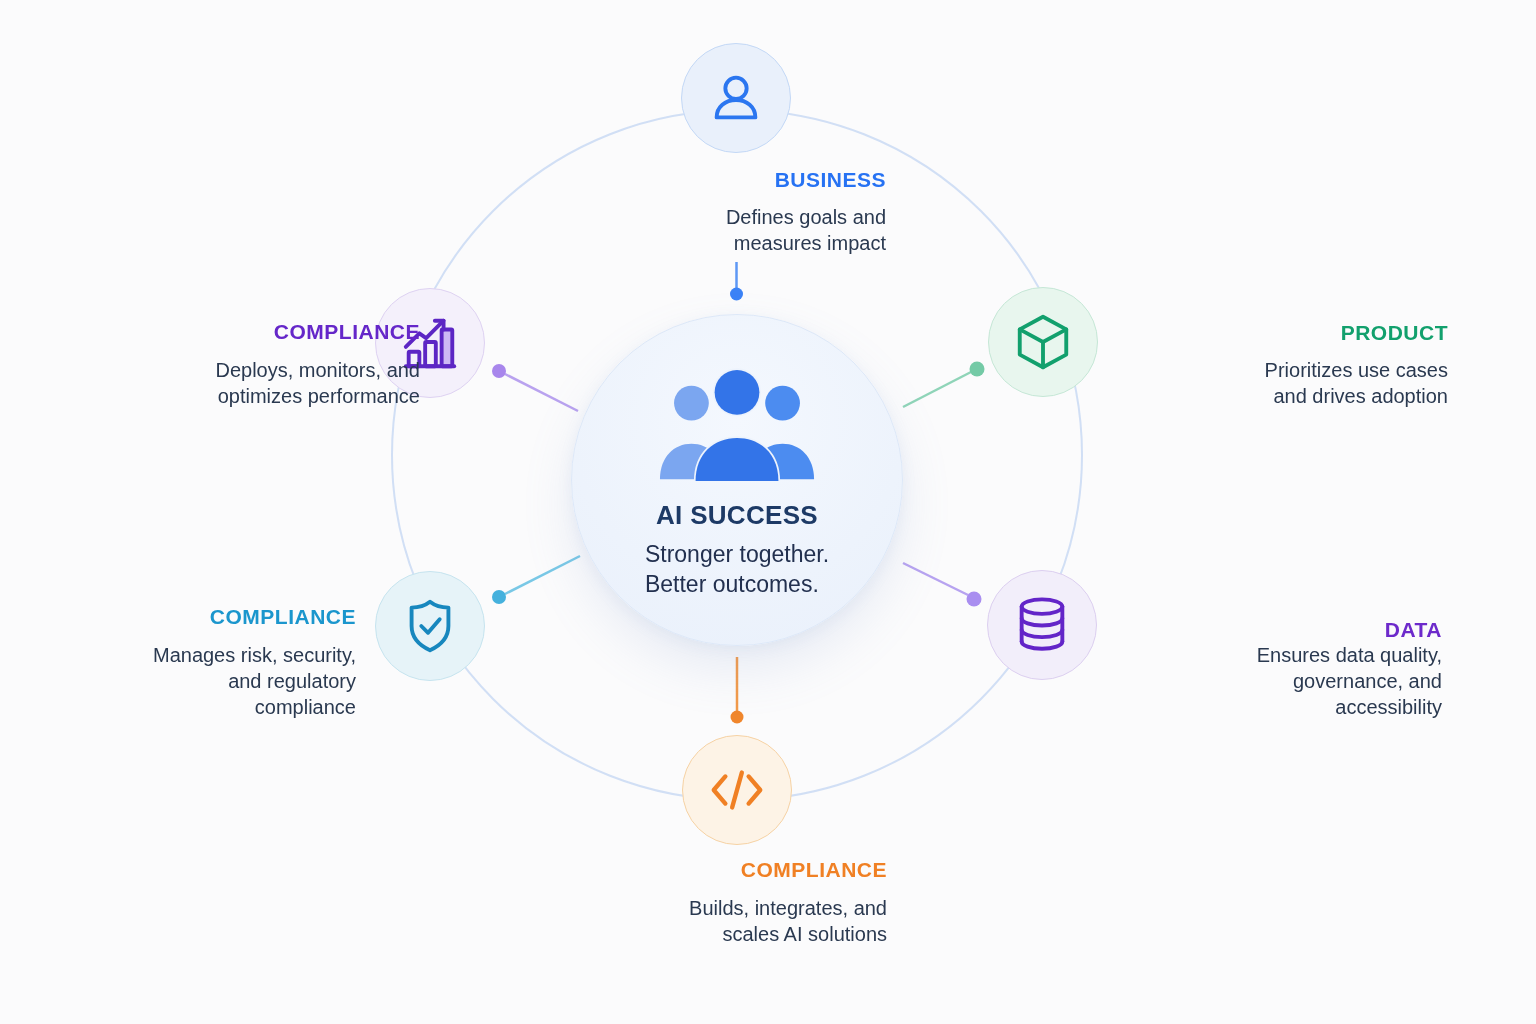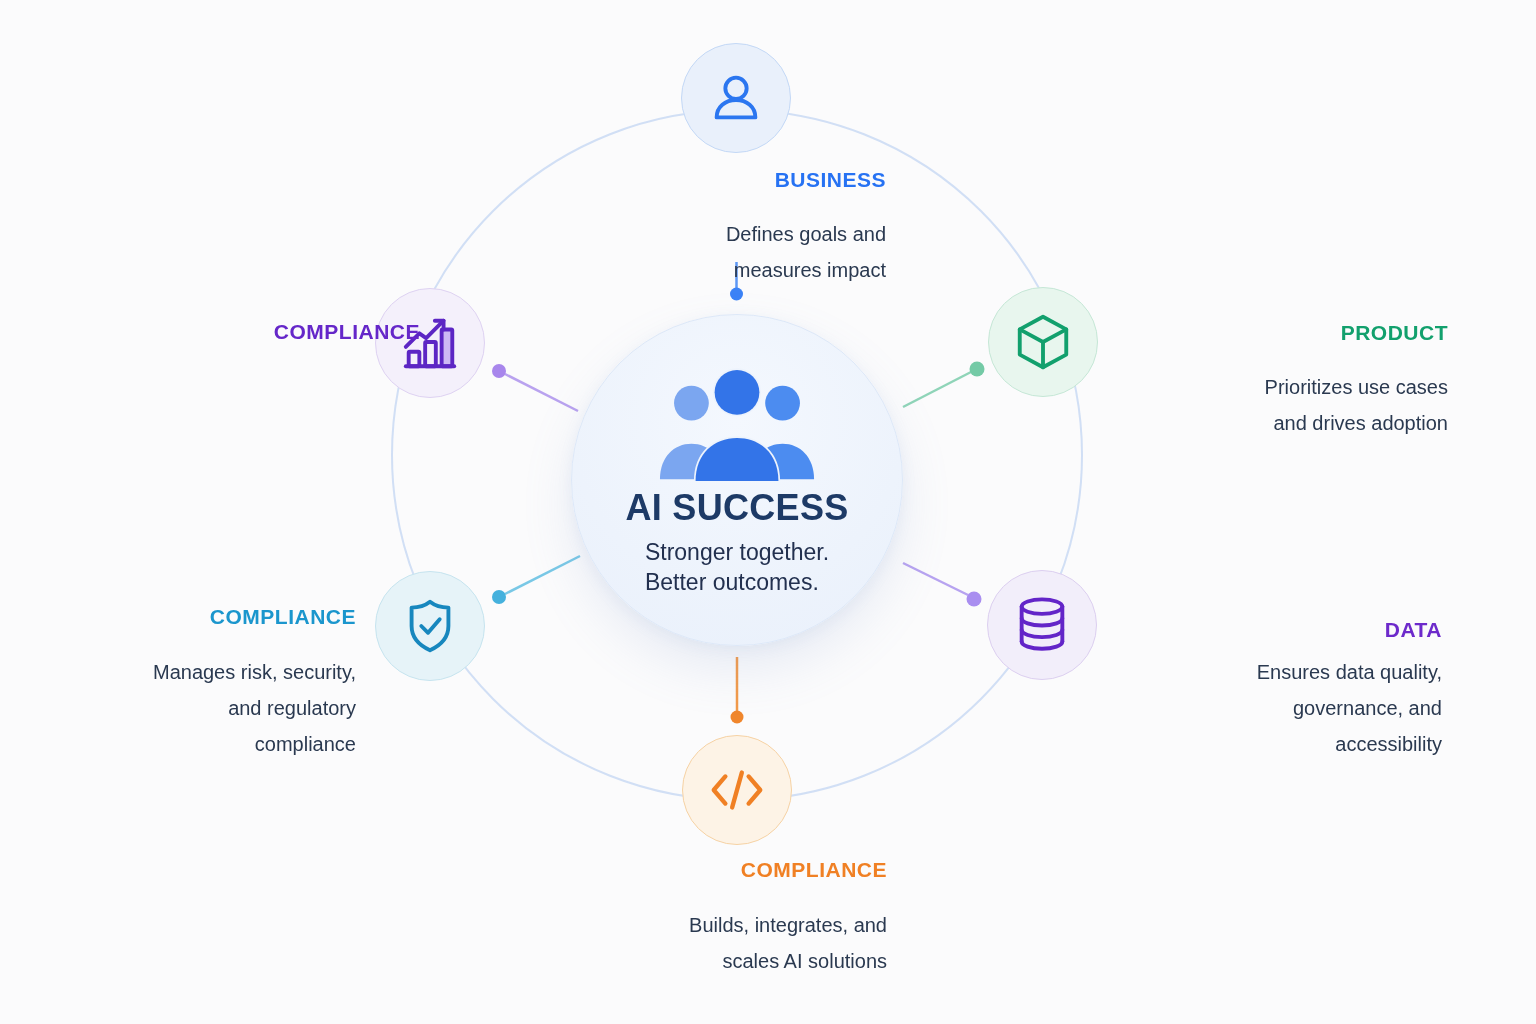--- a/index.html
+++ b/index.html
@@ -25,23 +25,22 @@
   .c-product    {left:988px;top:287px; background:#e8f6ee;border-color:#c5e7d6;}
   .c-compliance {left:375px;top:571px; background:#e6f3f8;border-color:#c6e4ef;}
   .c-data       {left:987px;top:570px; background:#f2eefa;border-color:#dccff0;}
   .c-engineering{left:682px;top:735px; background:#fdf3e6;border-color:#f6d2a4;}
 
   
   .nlabel{
     position:absolute;font-size:21px;font-weight:700;letter-spacing:.5px;
   }
   .ndesc{
-    position:absolute;font-size:20px;line-height:36px;color:#2a3950;
+    position:absolute;font-size:20px;line-height:26px;color:#2a3950;
     white-space:pre-line;
-    margin-top:12px;
   }
   .t-center{text-align:right;}
   .t-right{text-align:right;}
   .t-left{text-align:right;}
 
   .l-business   {left:586px;top:168px;width:300px;color:#2672f3;}
   .d-business   {left:586px;top:204px;width:300px;}
   .l-operations {left:120px;top:320px;width:300px;color:#6527c9;}
   .d-operations {left:120px;top:357px;width:300px;}
   .l-product    {left:1128px;top:321px;width:320px;color:#12a06d;}
@@ -57,21 +56,21 @@
   .hub{
     position:absolute;left:571px;top:314px;width:332px;height:332px;
     border-radius:50%;
     background:radial-gradient(circle at 50% 32%,#f4f8fe 0%,#edf3fc 60%,#e9f0fb 100%);
     border:1px solid #dde8f8;
     box-shadow:0 24px 50px rgba(130,155,205,.16), 0 4px 14px rgba(130,155,205,.10);
     display:flex;flex-direction:column;align-items:center;
     box-sizing:border-box;padding-top:50px;
   }
   .hub-title{
-    margin-top:6px;font-size:36px;font-weight:700;color:#1d3a66;letter-spacing:.3px;
+    margin-top:19px;font-size:26px;font-weight:700;color:#1d3a66;letter-spacing:.3px;
   }
   .hub-sub{
     margin-top:8px;font-size:23px;line-height:30px;color:#22304f;
     text-align:left;white-space:pre-line;
   }
 </style>
 </head>
 <body>
 
 <div class="stage">
@@ -119,20 +118,22 @@
     <svg width="62" height="62" viewBox="0 0 64 64" fill="none" stroke="#5c26c4" stroke-width="4" stroke-linecap="round" stroke-linejoin="round">
       <rect x="10" y="41" width="11" height="15" rx="1"></rect>
       <rect x="27" y="31" width="11" height="25" rx="1"></rect>
       <rect x="44" y="18" width="11" height="38" rx="1" fill="#cdb9f4"></rect>
       <line x1="7" y1="56" x2="57" y2="56"></line>
       <polyline points="7,36 21,22 28,27 46,9"></polyline>
       <polyline points="37,9 46,9 46,18"></polyline>
     </svg>
   </div>
   <div class="nlabel t-center l-operations">COMPLIANCE</div>
+  <div class="ndesc t-center d-operations">Deploys, monitors, and
+optimizes performance</div>
 
   <div class="ncircle c-product">
     <svg width="62" height="62" viewBox="0 0 64 64" fill="none" stroke="#12a06d" stroke-width="4" stroke-linecap="round" stroke-linejoin="round">
       <path d="M32 6 L56 19 V45 L32 58 L8 45 V19 Z"></path>
       <path d="M8 19 L32 32 L56 19"></path>
       <line x1="32" y1="32" x2="32" y2="58"></line>
     </svg>
   </div>
   <div class="nlabel t-left l-product">PRODUCT</div>
   <div class="ndesc t-left d-product">Prioritizes use cases

